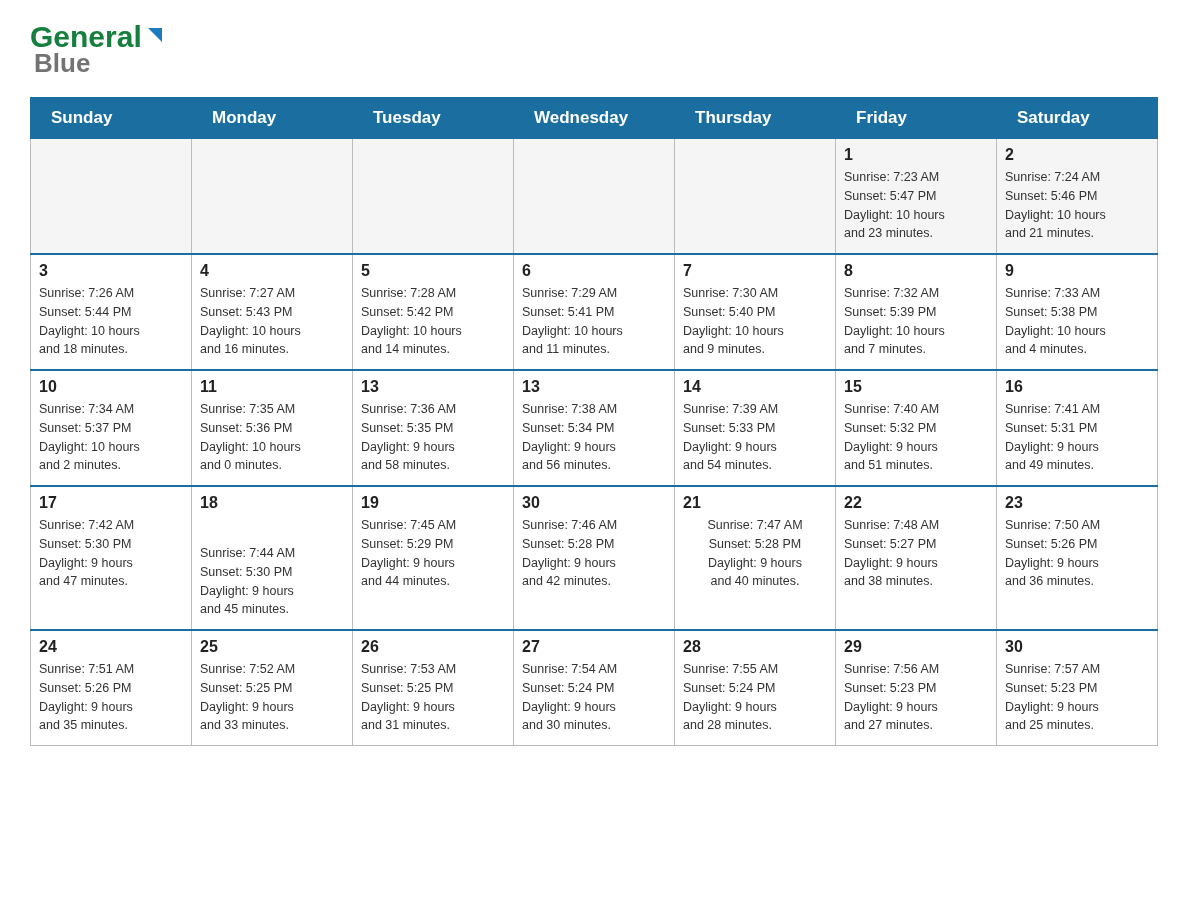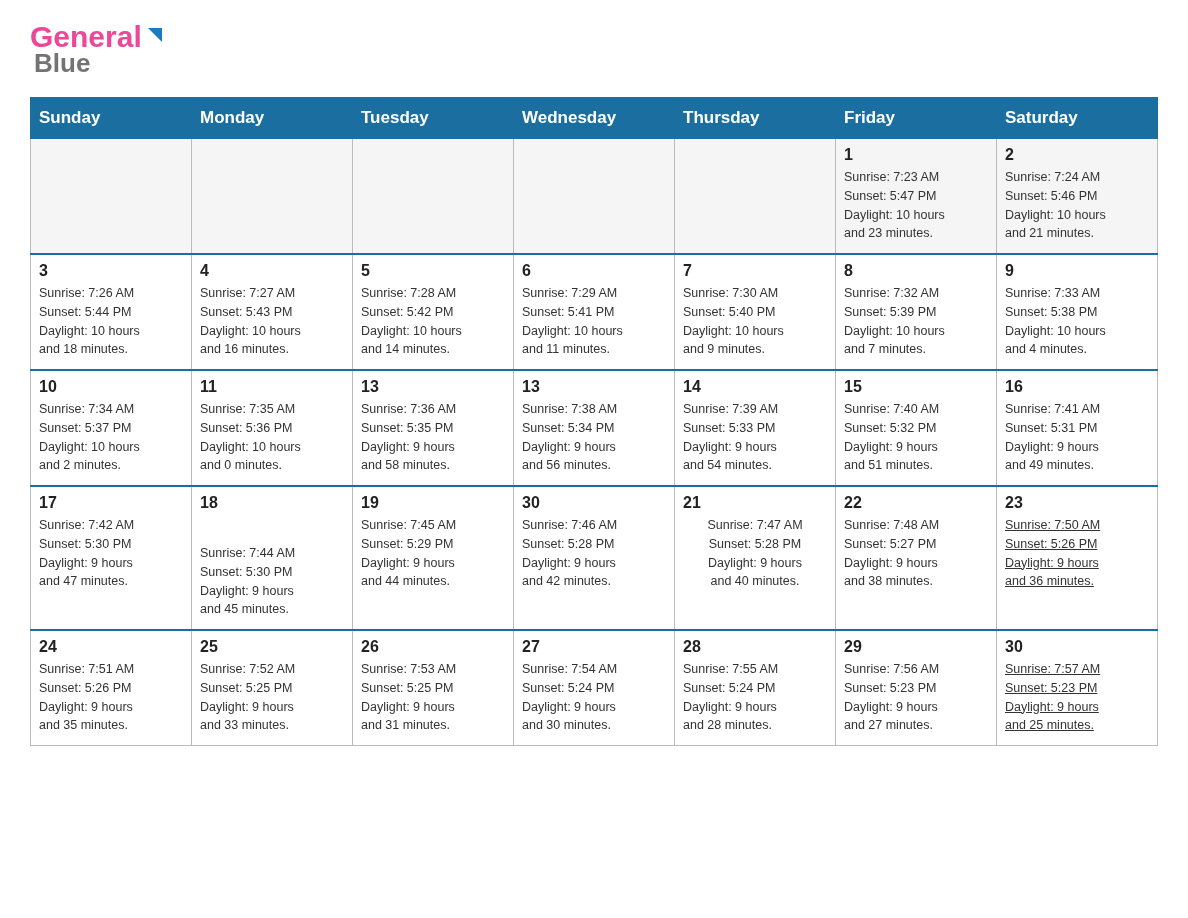--- a/index.html
+++ b/index.html
@@ -39,21 +39,21 @@
     .calendar {
       width: 100%;
       border-collapse: collapse;
       border: 1px solid #aaa;
     }
     .calendar th {
       background: #1a6fa0;
       color: #fff;
       font-size: 17px;
       font-weight: bold;
-      padding: 10px 8px;
+      padding: 10px 20px;
       text-align: left;
       border: 1px solid #1a6fa0;
     }
     .calendar td {
       vertical-align: top;
       border: 1px solid #bbb;
       padding: 7px 8px 10px 8px;
       width: calc(100% / 7);
       min-height: 110px;
       font-size: 13px;
@@ -80,21 +80,21 @@
     .row-separator td {
       border-top: 2px solid #1a6fa0;
     }
   </style>
 </head>
 <body>
 
 <div class="header">
   <div class="logo-area">
     <div style="display:flex;align-items:center;">
-      <span style="font-size:30px;font-weight:bold;color:#ec4899;">General</span>
+      <span style="font-size:30px;font-weight:bold;color:#15803d;">General</span>
       <svg width="22" height="22" viewBox="0 0 22 22" style="margin-left:2px;margin-top:-4px;">
         <polygon points="4,4 18,4 18,18" fill="#1a7bbf"></polygon>
       </svg>
     </div>
     <div style="margin-top:-6px;margin-left:4px;">
       <span style="font-size:26px;font-weight:bold;color:#737373;">Blue</span>
     </div>
   </div>
 </div>
 
@@ -273,21 +273,21 @@
         </td>
         <td>
           <span class="day-number">22</span>
           <div class="day-info" style="white-space: pre-line;">Sunrise: 7:48 AM
 Sunset: 5:27 PM
 Daylight: 9 hours
 and 38 minutes.</div>
         </td>
         <td>
           <span class="day-number">23</span>
-          <div class="day-info" style="white-space: pre-line; text-decoration: underline;">Sunrise: 7:50 AM
+          <div class="day-info" style="white-space: pre-line;">Sunrise: 7:50 AM
 Sunset: 5:26 PM
 Daylight: 9 hours
 and 36 minutes.</div>
         </td>
       </tr>
       <tr class="row-separator">
         <td>
           <span class="day-number">24</span>
           <div class="day-info" style="white-space: pre-line;">Sunrise: 7:51 AM
 Sunset: 5:26 PM
@@ -324,20 +324,20 @@
         </td>
         <td>
           <span class="day-number">29</span>
           <div class="day-info" style="white-space: pre-line;">Sunrise: 7:56 AM
 Sunset: 5:23 PM
 Daylight: 9 hours
 and 27 minutes.</div>
         </td>
         <td>
           <span class="day-number">30</span>
-          <div class="day-info" style="white-space: pre-line; text-decoration: underline;">Sunrise: 7:57 AM
+          <div class="day-info" style="white-space: pre-line;">Sunrise: 7:57 AM
 Sunset: 5:23 PM
 Daylight: 9 hours
 and 25 minutes.</div>
         </td>
       </tr>
     </tbody>
 </table>
 
 </body></html>

